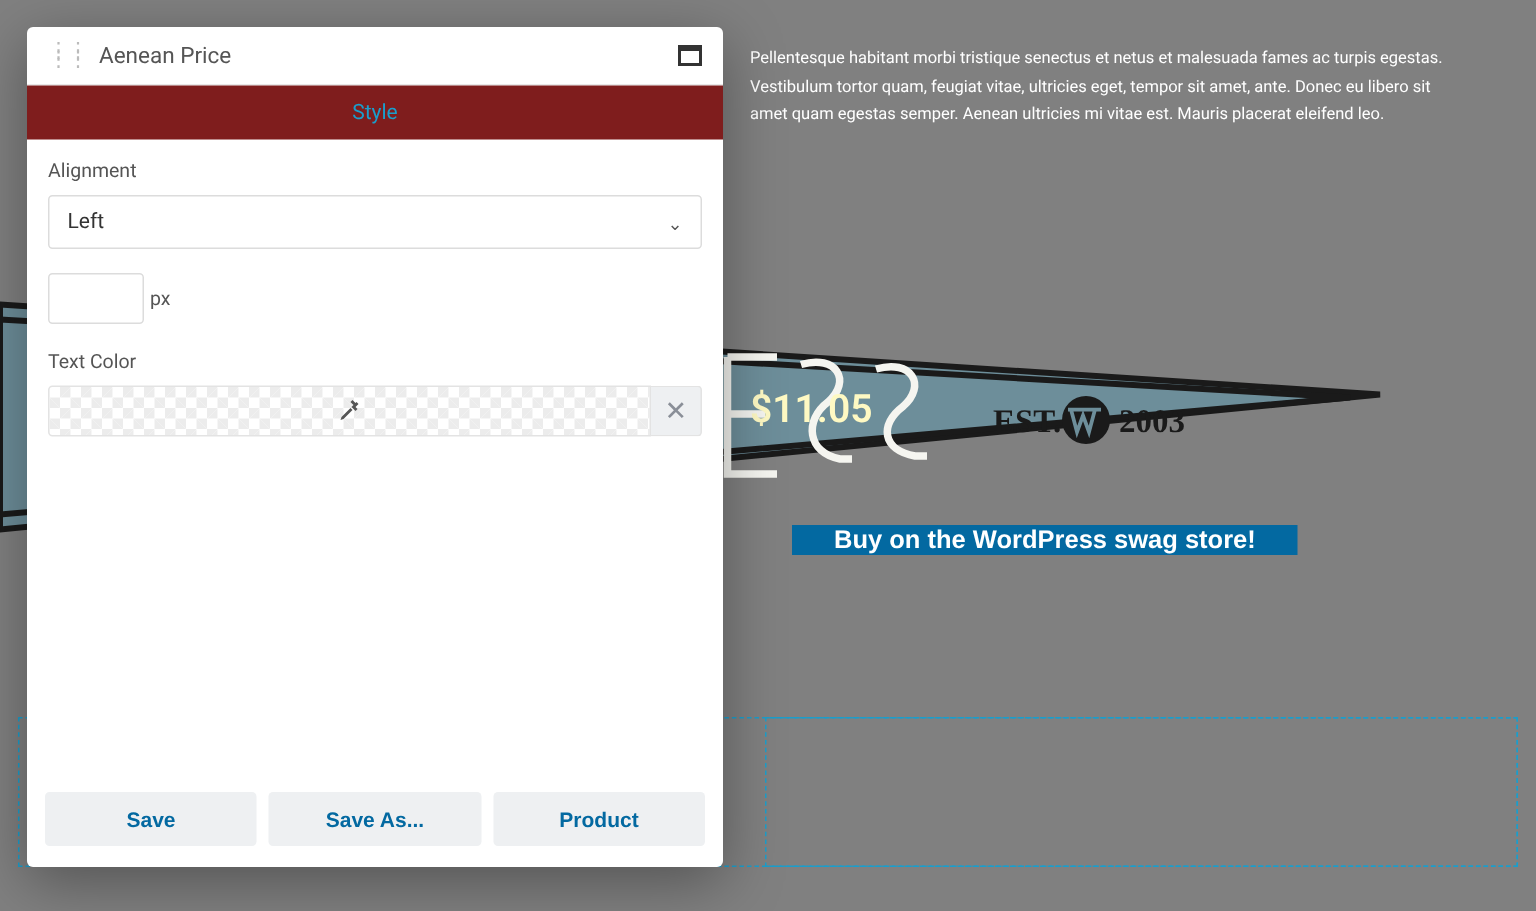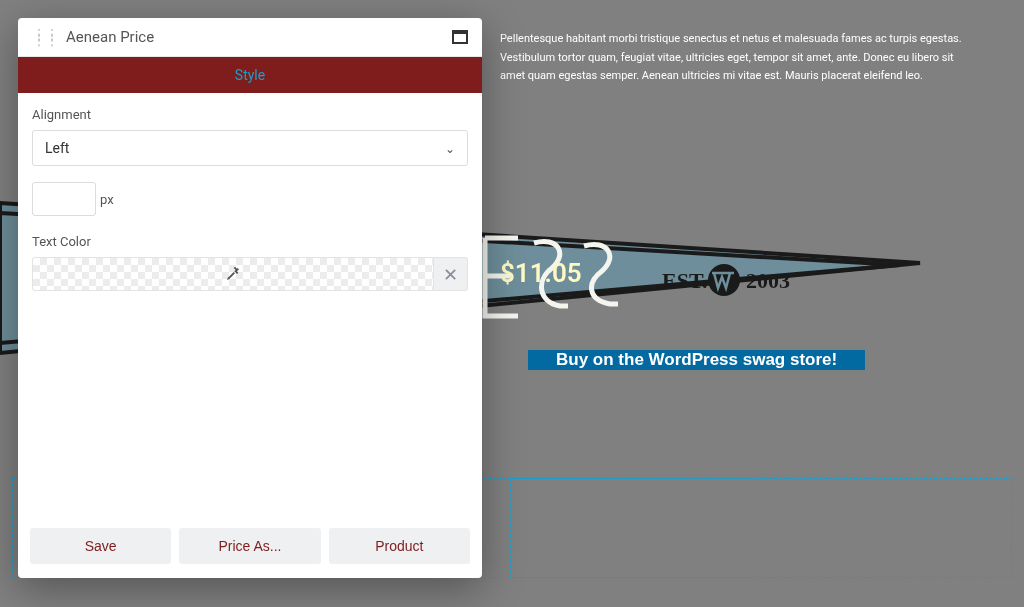--- a/index.html
+++ b/index.html
@@ -220,22 +220,23 @@
       gap: 8px;
       padding: 12px 12px 14px 12px;
     }
     .footer-btn {
       flex: 1;
       background: #eef0f2;
       border: none;
       border-radius: 3px;
       padding: 10px 0;
       font-size: 14px;
-      color: #7f1d1d;
-      cursor: pointer;
+      color: #0369a1;
+      cursor: pointer;
+      font-weight: bold;
     }
   </style>
 </head>
 <body>
 
 <div class="page-bg"></div>
 
 <svg class="pennant" viewBox="0 0 930 180">
   <path d="M 0 15 L 920 75 L 0 165 Z" fill="#6d8e9a" stroke="#1a1a1a" stroke-width="4"></path>
   <path d="M 0 25 L 900 77 L 0 155 Z" fill="none" stroke="#1a1a1a" stroke-width="4"></path>
@@ -296,16 +297,16 @@
         </svg>
       </div>
       <div class="color-clear">
         <span>✕</span>
       </div>
     </div>
   </div>
 
   <div class="panel-footer">
     <button class="footer-btn">Save</button>
-    <button class="footer-btn">Price As...</button>
+    <button class="footer-btn">Save As...</button>
     <button class="footer-btn">Product</button>
   </div>
 </div>
 
 </body></html>

